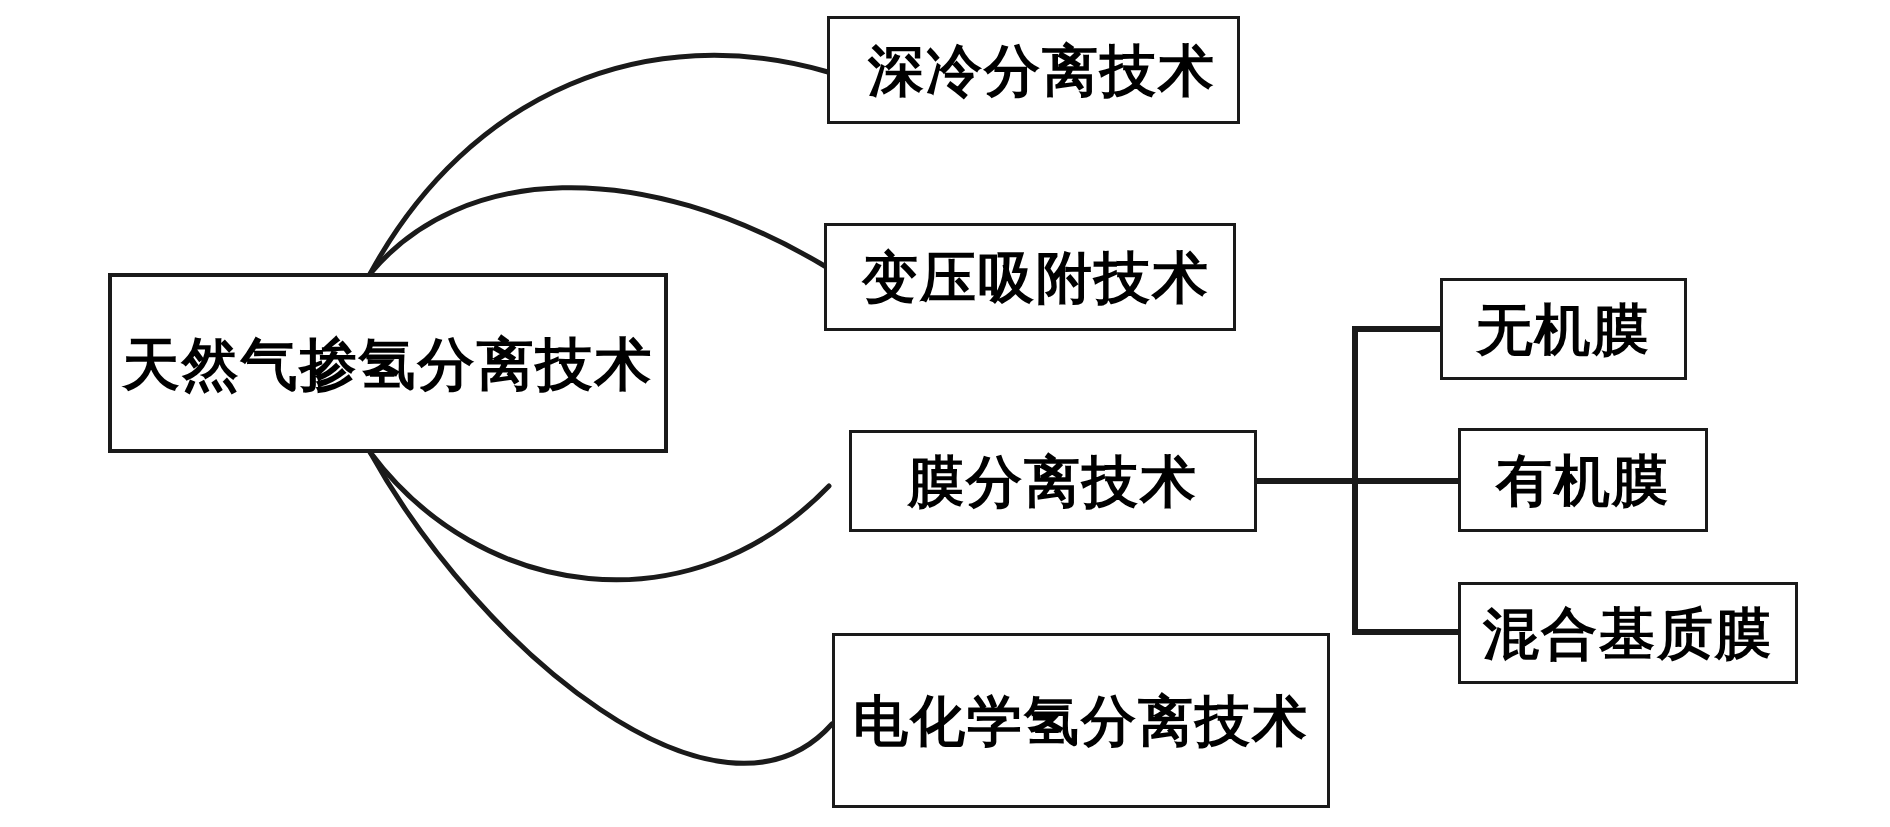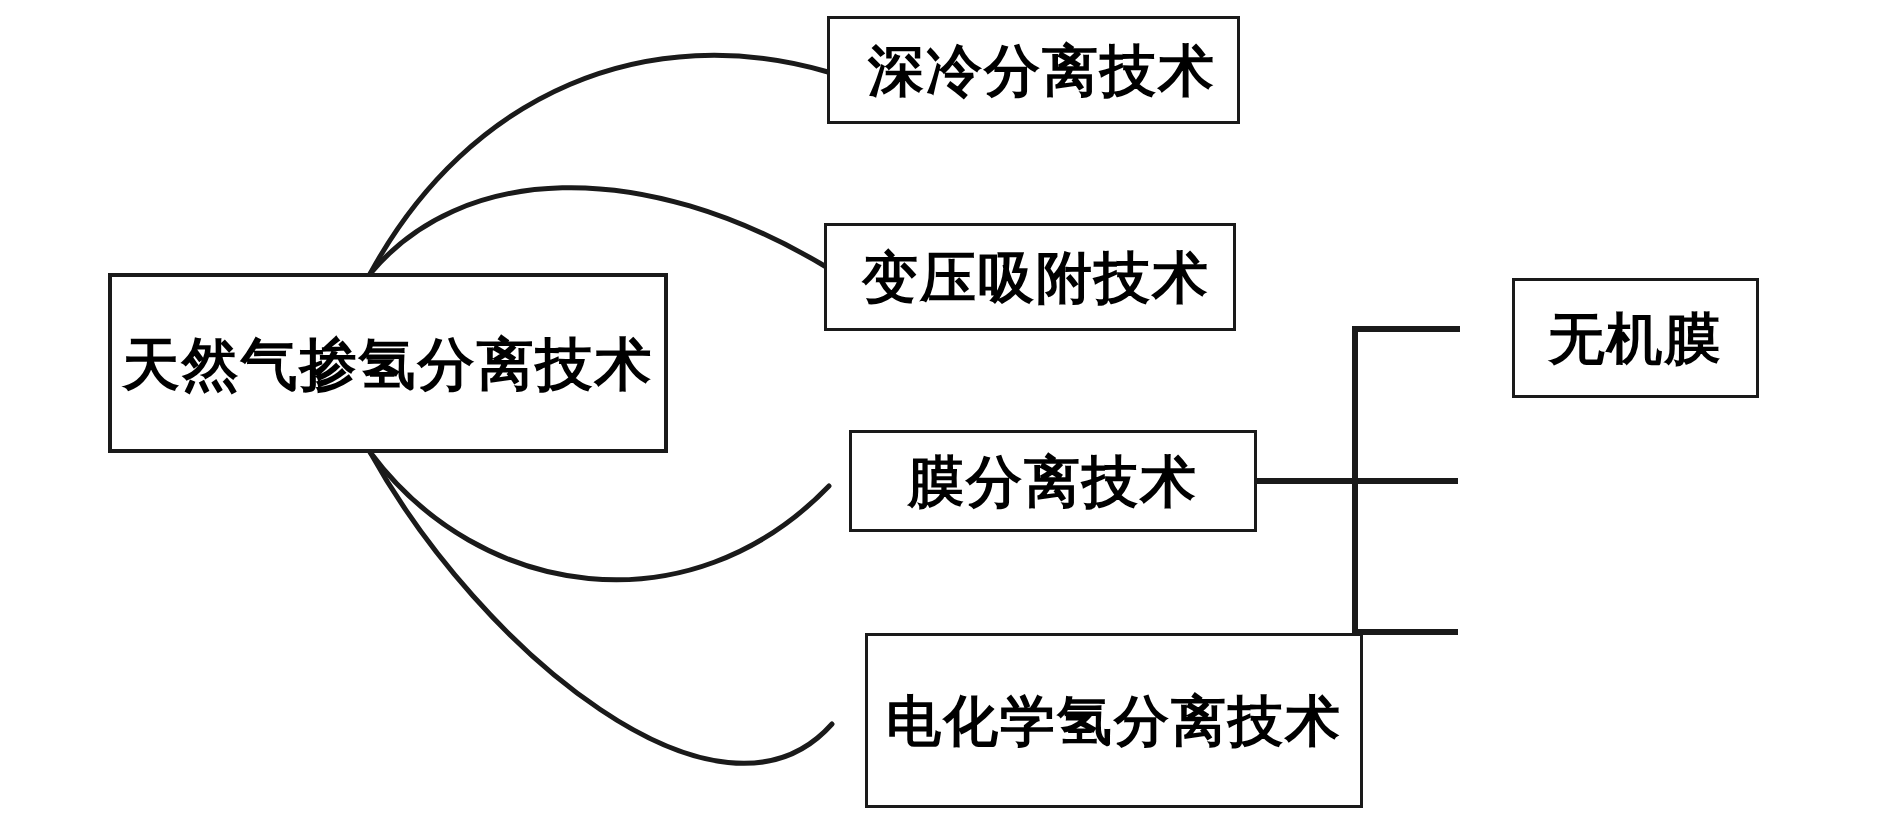--- a/index.html
+++ b/index.html
@@ -39,22 +39,22 @@
   }
   .node.root {
     left: 85px;  top: 273px;  width: 560px; height: 180px;
     border-width: 4px;
     font-size: 57px;
     margin-left: 23px;
   }
   .node.b1 { left: 827px;  top: 16px;   width: 413px; height: 108px; font-size: 56px; padding-left: 17px; }
   .node.b2 { left: 824px;  top: 223px;  width: 412px; height: 108px; font-size: 56px; padding-left: 12px; }
   .node.b3 { left: 829px;  top: 430px;  width: 408px; height: 102px; font-size: 56px; margin-left: 20px; }
-  .node.b4 { left: 832px;  top: 633px;  width: 498px; height: 175px; font-size: 55px; margin-left: 33px; }
-  .node.c1 { left: 1512px; top: 278px;  width: 247px; height: 120px; font-size: 56px; }
+  .node.b4 { left: 832px;  top: 633px;  width: 498px; height: 175px; font-size: 55px; }
+  .node.c1 { left: 1440px; top: 278px;  width: 247px; height: 102px; font-size: 56px; }
   .node.c2 { left: 1458px; top: 428px;  width: 250px; height: 104px; font-size: 56px; }
   .node.c3 { left: 1458px; top: 582px;  width: 340px; height: 102px; font-size: 56px; }
 </style>
 </head>
 <body>
 
 <div id="stage">
 
   <svg id="connectors" viewBox="0 0 1890 827" xmlns="http://www.w3.org/2000/svg">
 
@@ -72,15 +72,17 @@
   <div class="node b1">深冷分离技术</div>
 
   <div class="node b2">变压吸附技术</div>
 
   <div class="node b3">膜分离技术</div>
 
   <div class="node b4">电化学氢分离技术</div>
 
   <div class="node c1">无机膜</div>
 
+  <div class="node c2">有机膜</div>
 
+  <div class="node c3">混合基质膜</div>
 
 </div>
 
 </body></html>

